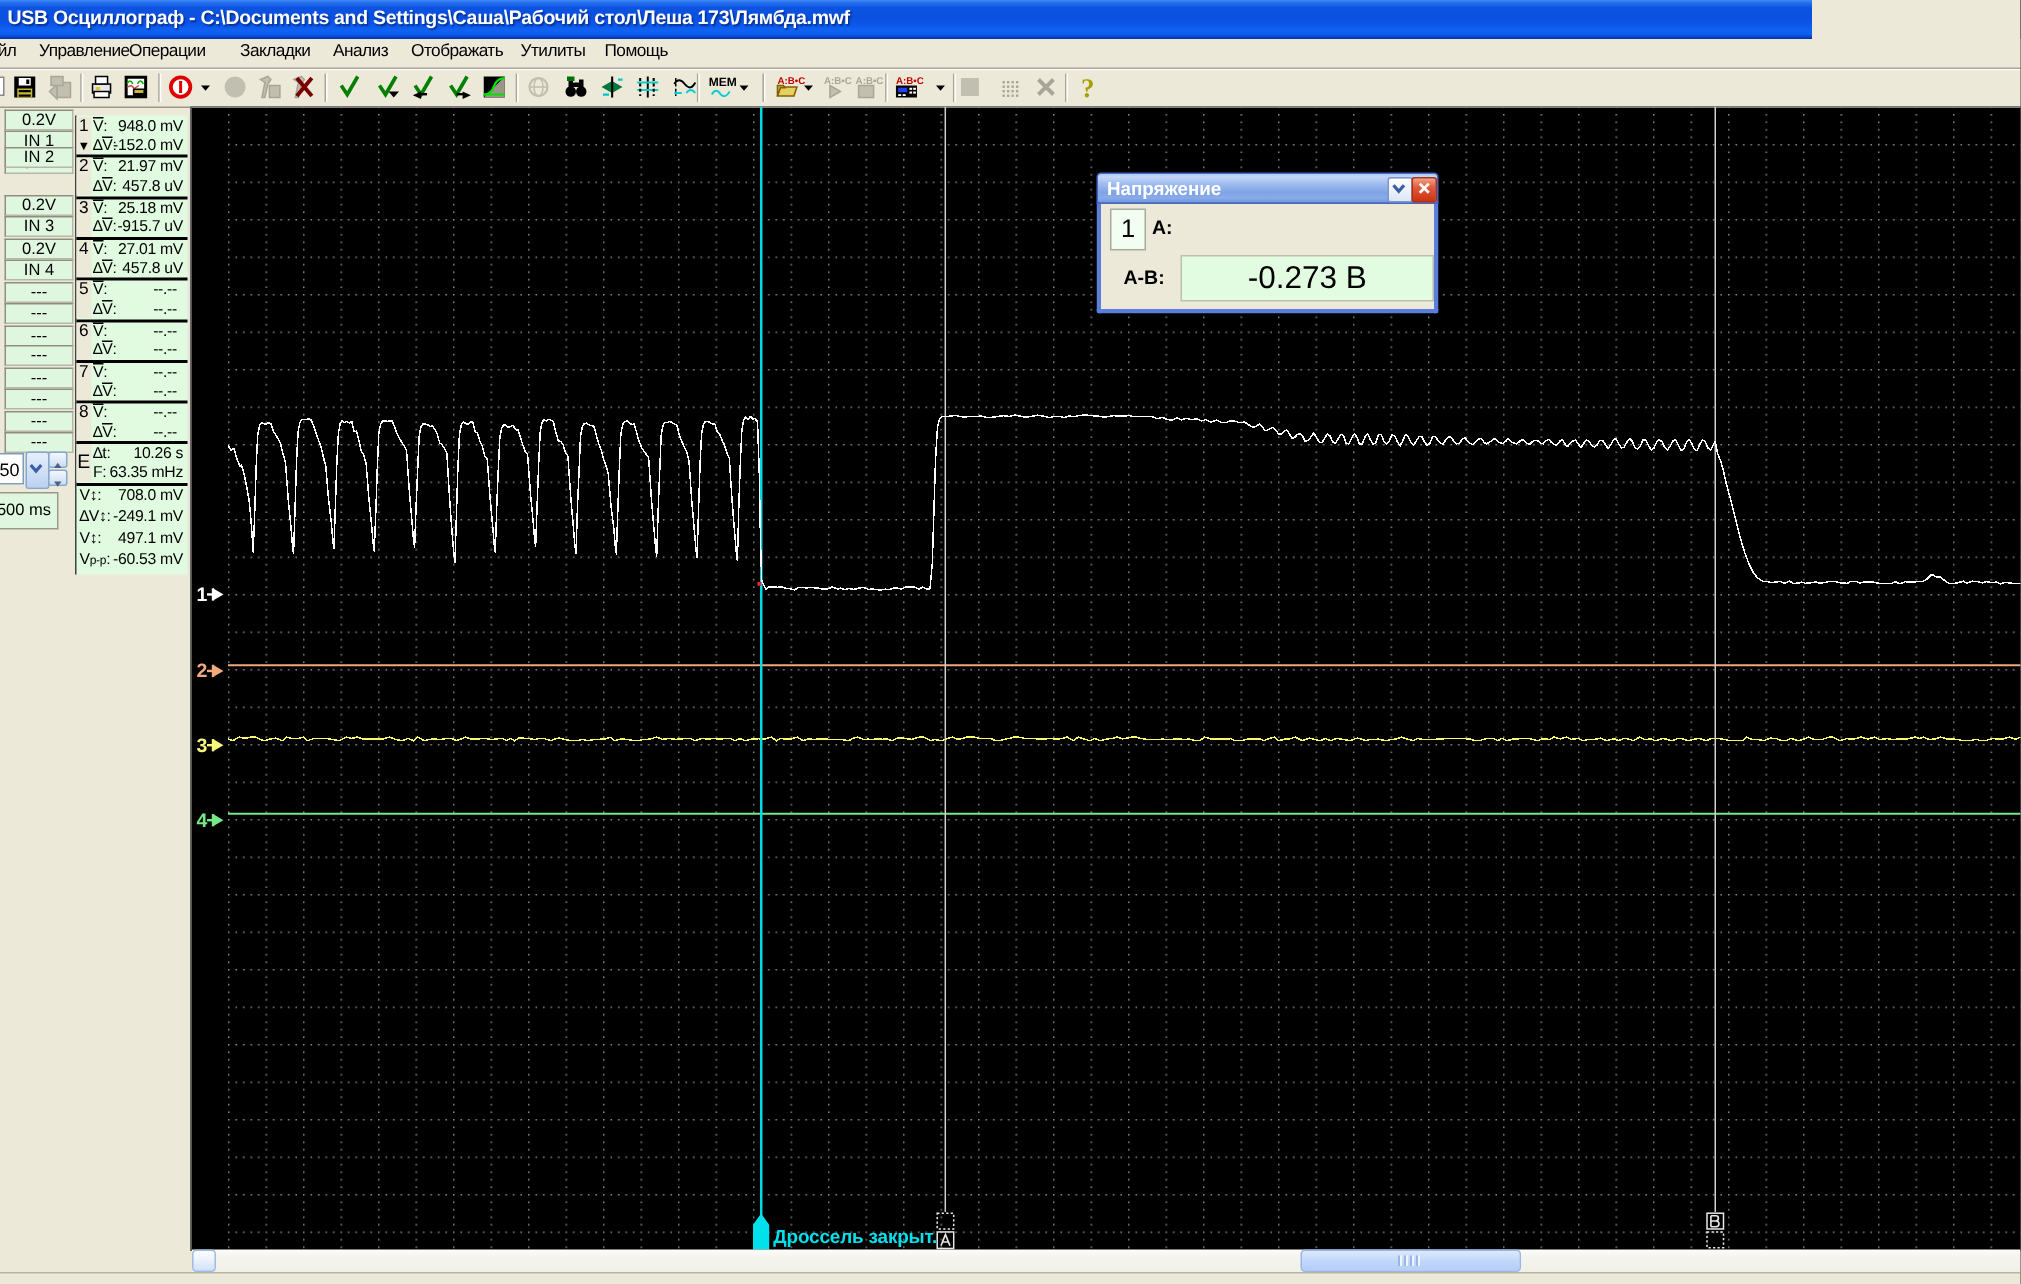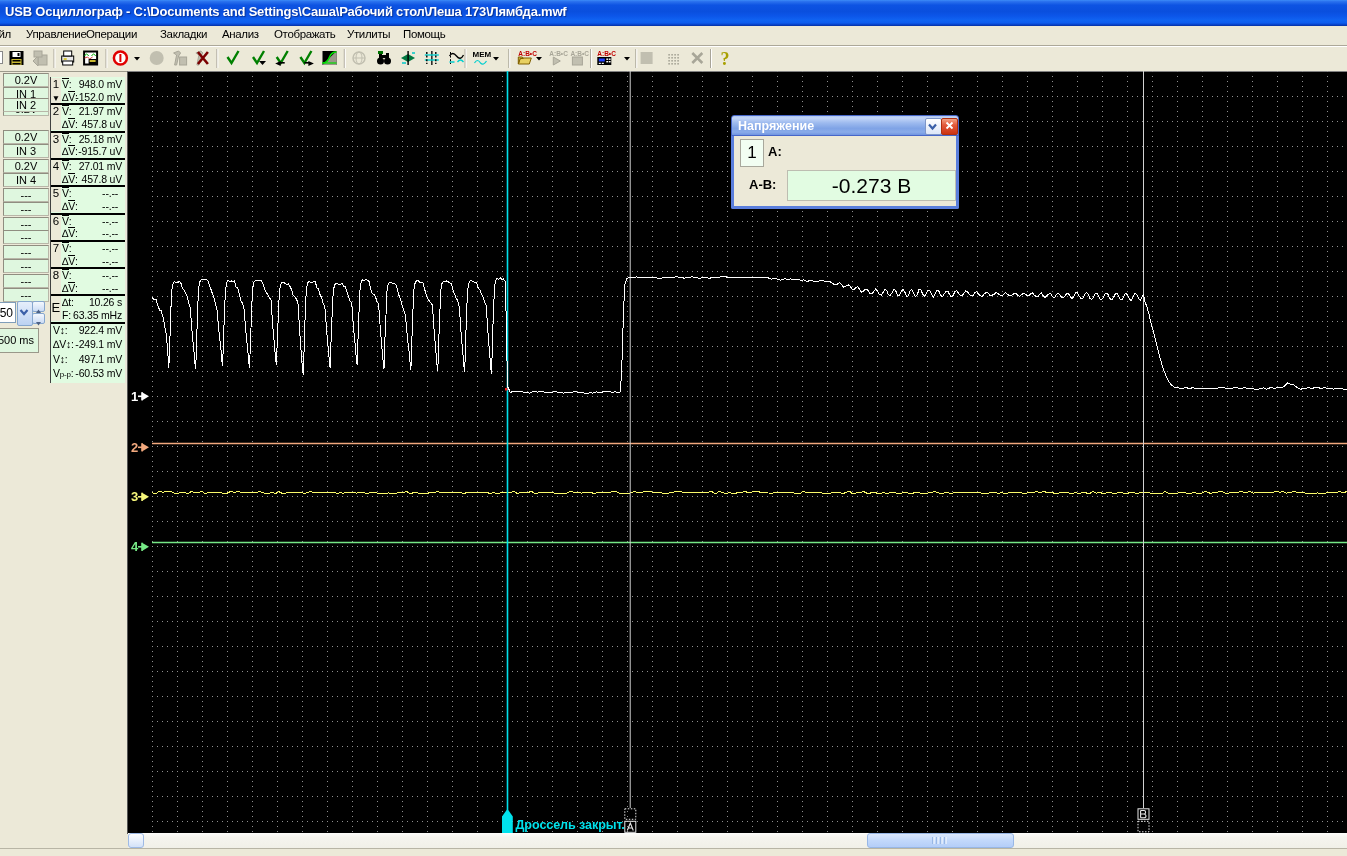--- a/index.html
+++ b/index.html
@@ -1,20 +1,20 @@
 <!DOCTYPE html>
 <html><head>
 <meta charset="utf-8">
 <style>
 html,body{margin:0;padding:0;}
 body{width:1347px;height:856px;overflow:hidden;position:relative;background:#ECE9D8;
   font-family:"Liberation Sans",sans-serif;}
 .abs{position:absolute;}
 
-#titlebar{left:0;top:0;width:1347px;height:26px;
+#titlebar{left:0;top:0;width:1208px;height:26px;
   background:linear-gradient(to bottom,#3C8CF8 0%,#2A71EE 6%,#0D53E2 20%,#0A4FDE 45%,#0C55E8 60%,#1063F2 78%,#0E5DEE 88%,#073EC4 96%,#05309E 100%);}
 #titlebar .t{position:absolute;left:5px;top:4px;color:#fff;font-weight:bold;font-size:13px;
   letter-spacing:-0.2px;text-shadow:1px 1px 1px rgba(0,20,80,.55);white-space:nowrap;}
 
 #menubar{left:0;top:26px;width:1347px;height:19px;background:#ECE9D8;font-size:11.5px;color:#000;letter-spacing:-0.35px;}
 #menubar span{position:absolute;top:2px;white-space:nowrap;}
 
 #tbline1{left:0;top:45px;width:1347px;height:1px;background:#ACA899;}
 #tbline2{left:0;top:46px;width:1347px;height:1px;background:#FFFFFF;}
 #toolbar{left:0;top:47px;width:1347px;height:24px;background:#ECE9D8;}
@@ -343,21 +343,21 @@
 <div class="ml" style="left:11px;top:204.9px">∆<i class="ov">V</i>:</div>
       <div class="mv" style="top:204.9px;right:7px">--.--</div>
 <div class="msep" style="top:217.4px"></div>
 <div class="mnum" style="top:219.4px;height:25px;font-size:13px;line-height:24px;">E</div>
 <div class="ml" style="left:11px;top:219.4px">∆t:</div>
       <div class="mv" style="top:219.4px">10.26 s</div>
 <div class="ml" style="left:11px;top:232.2px">F:</div>
       <div class="mv" style="top:232.2px">63.35 mHz</div>
 <div class="msep" style="top:244.7px"></div>
 <div class="ml" style="left:2px;top:246.7px">V↕:</div>
-      <div class="mv" style="top:246.7px">922.4 mV</div>
+      <div class="mv" style="top:246.7px">708.0 mV</div>
 <div class="ml" style="left:2px;top:261.2px">∆V↕:</div>
       <div class="mv" style="top:261.2px">-249.1 mV</div>
 <div class="ml" style="left:2px;top:275.7px">V↕:</div>
       <div class="mv" style="top:275.7px">497.1 mV</div>
 <div class="ml" style="left:2px;top:290.2px">V<span style="font-size:8px">p-p</span>:</div>
       <div class="mv" style="top:290.2px">-60.53 mV</div>
 </div>
 </div>
 <div class="abs" id="scope">
 <svg width="1220" height="763" style="position:absolute;left:0;top:-1px">

